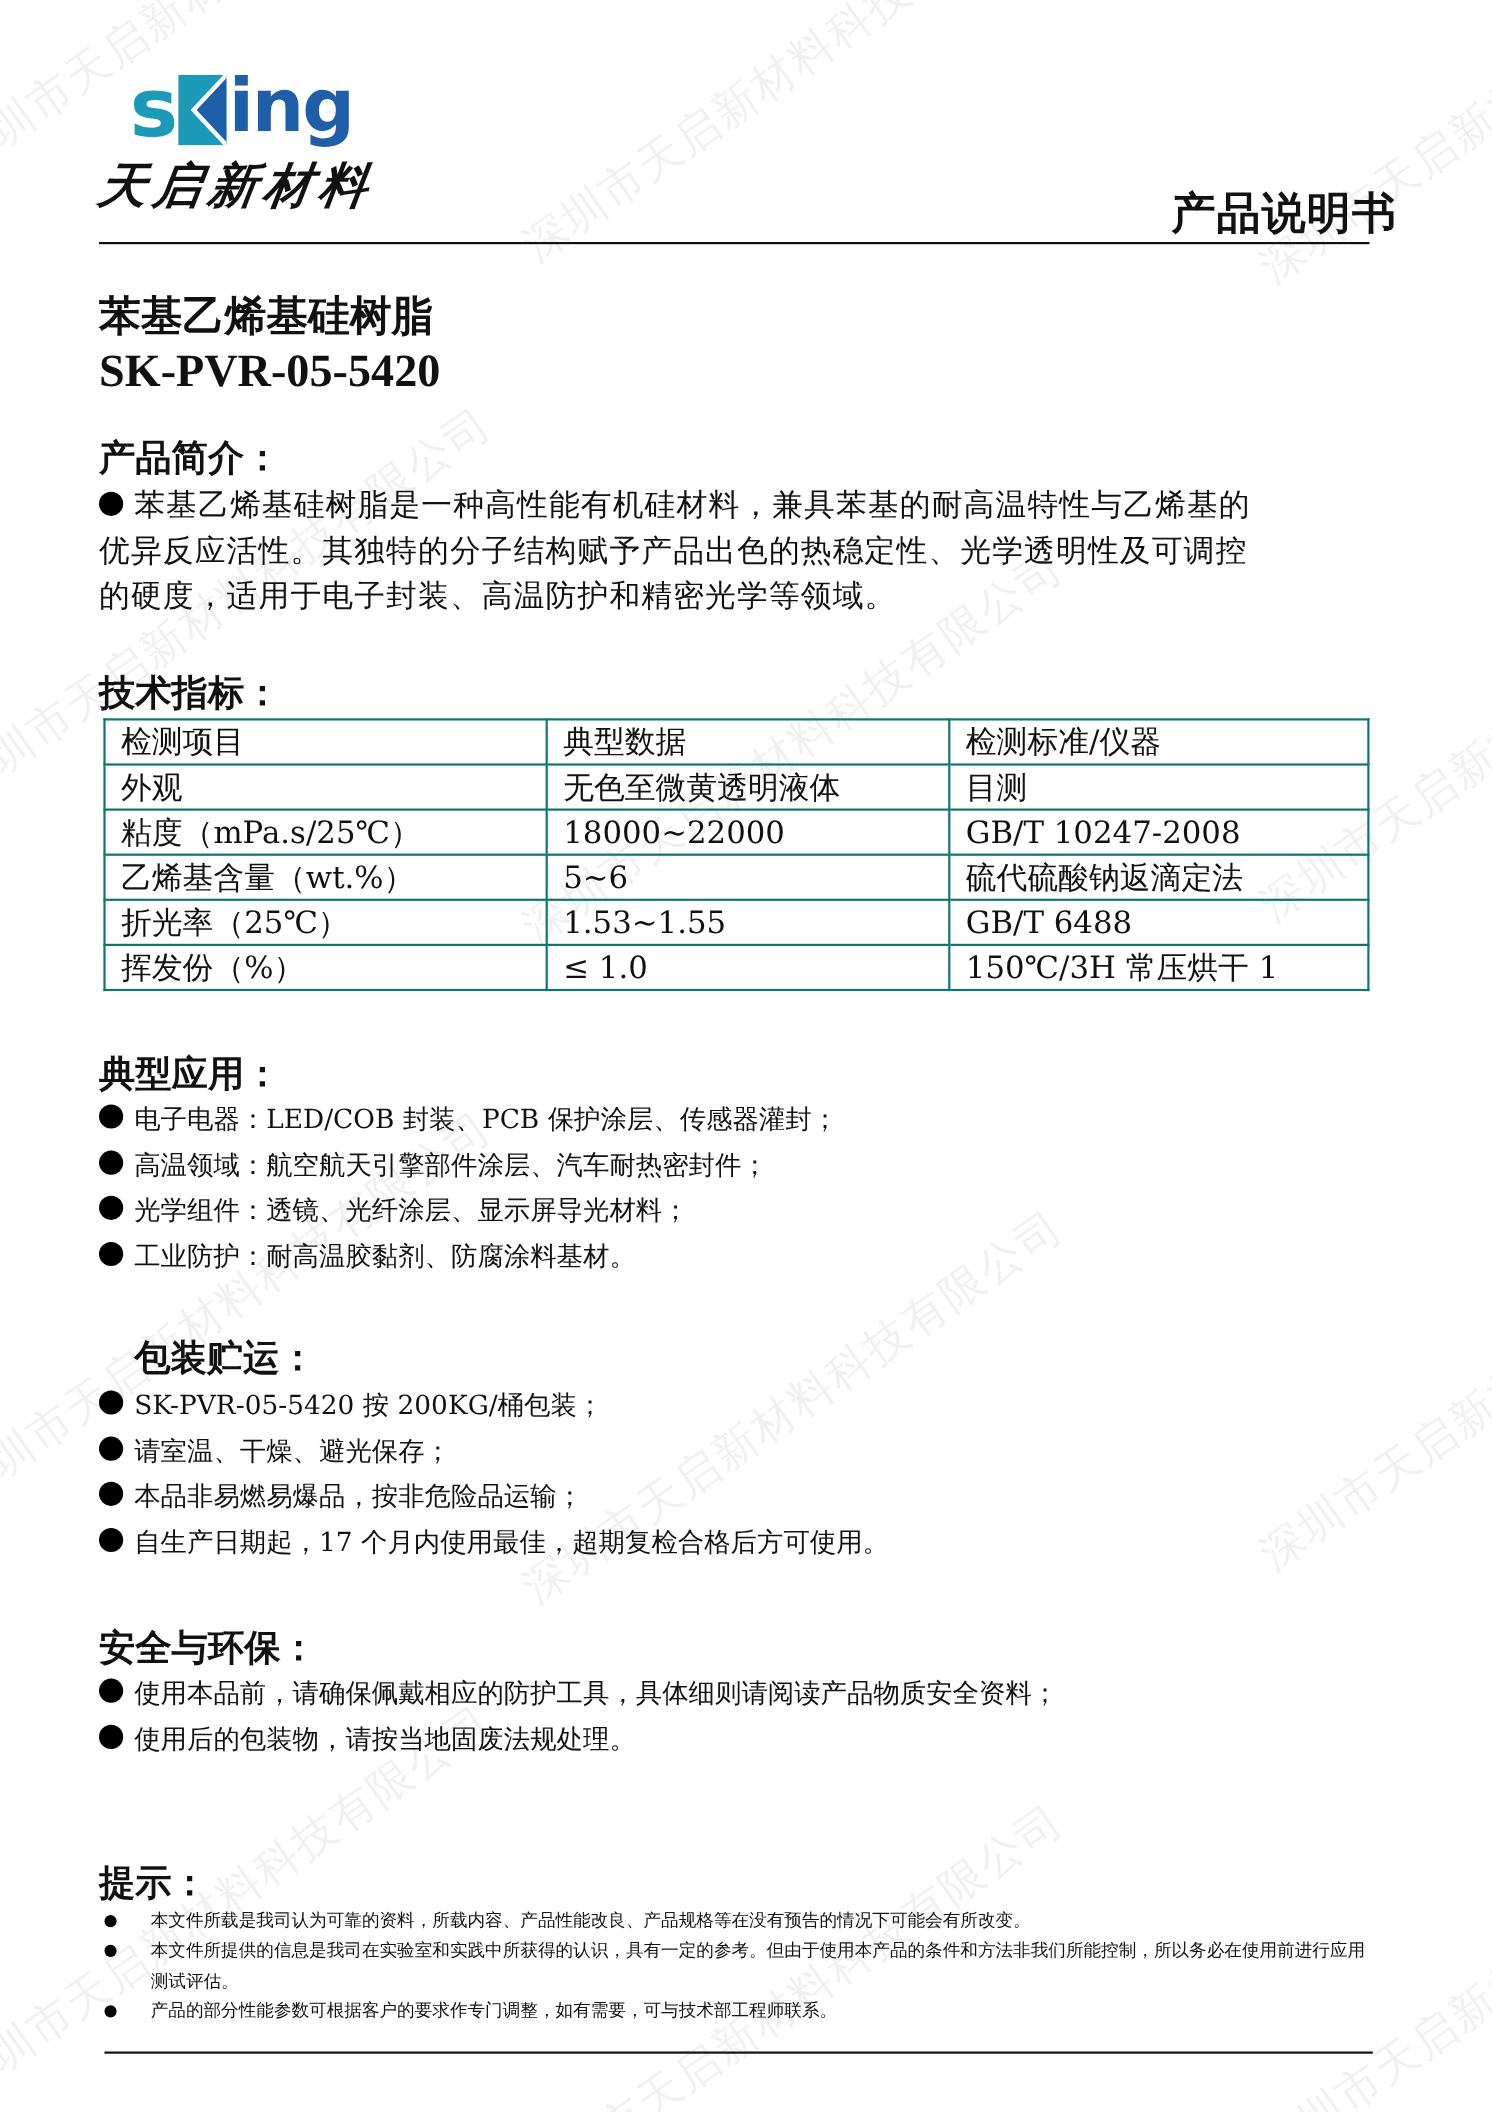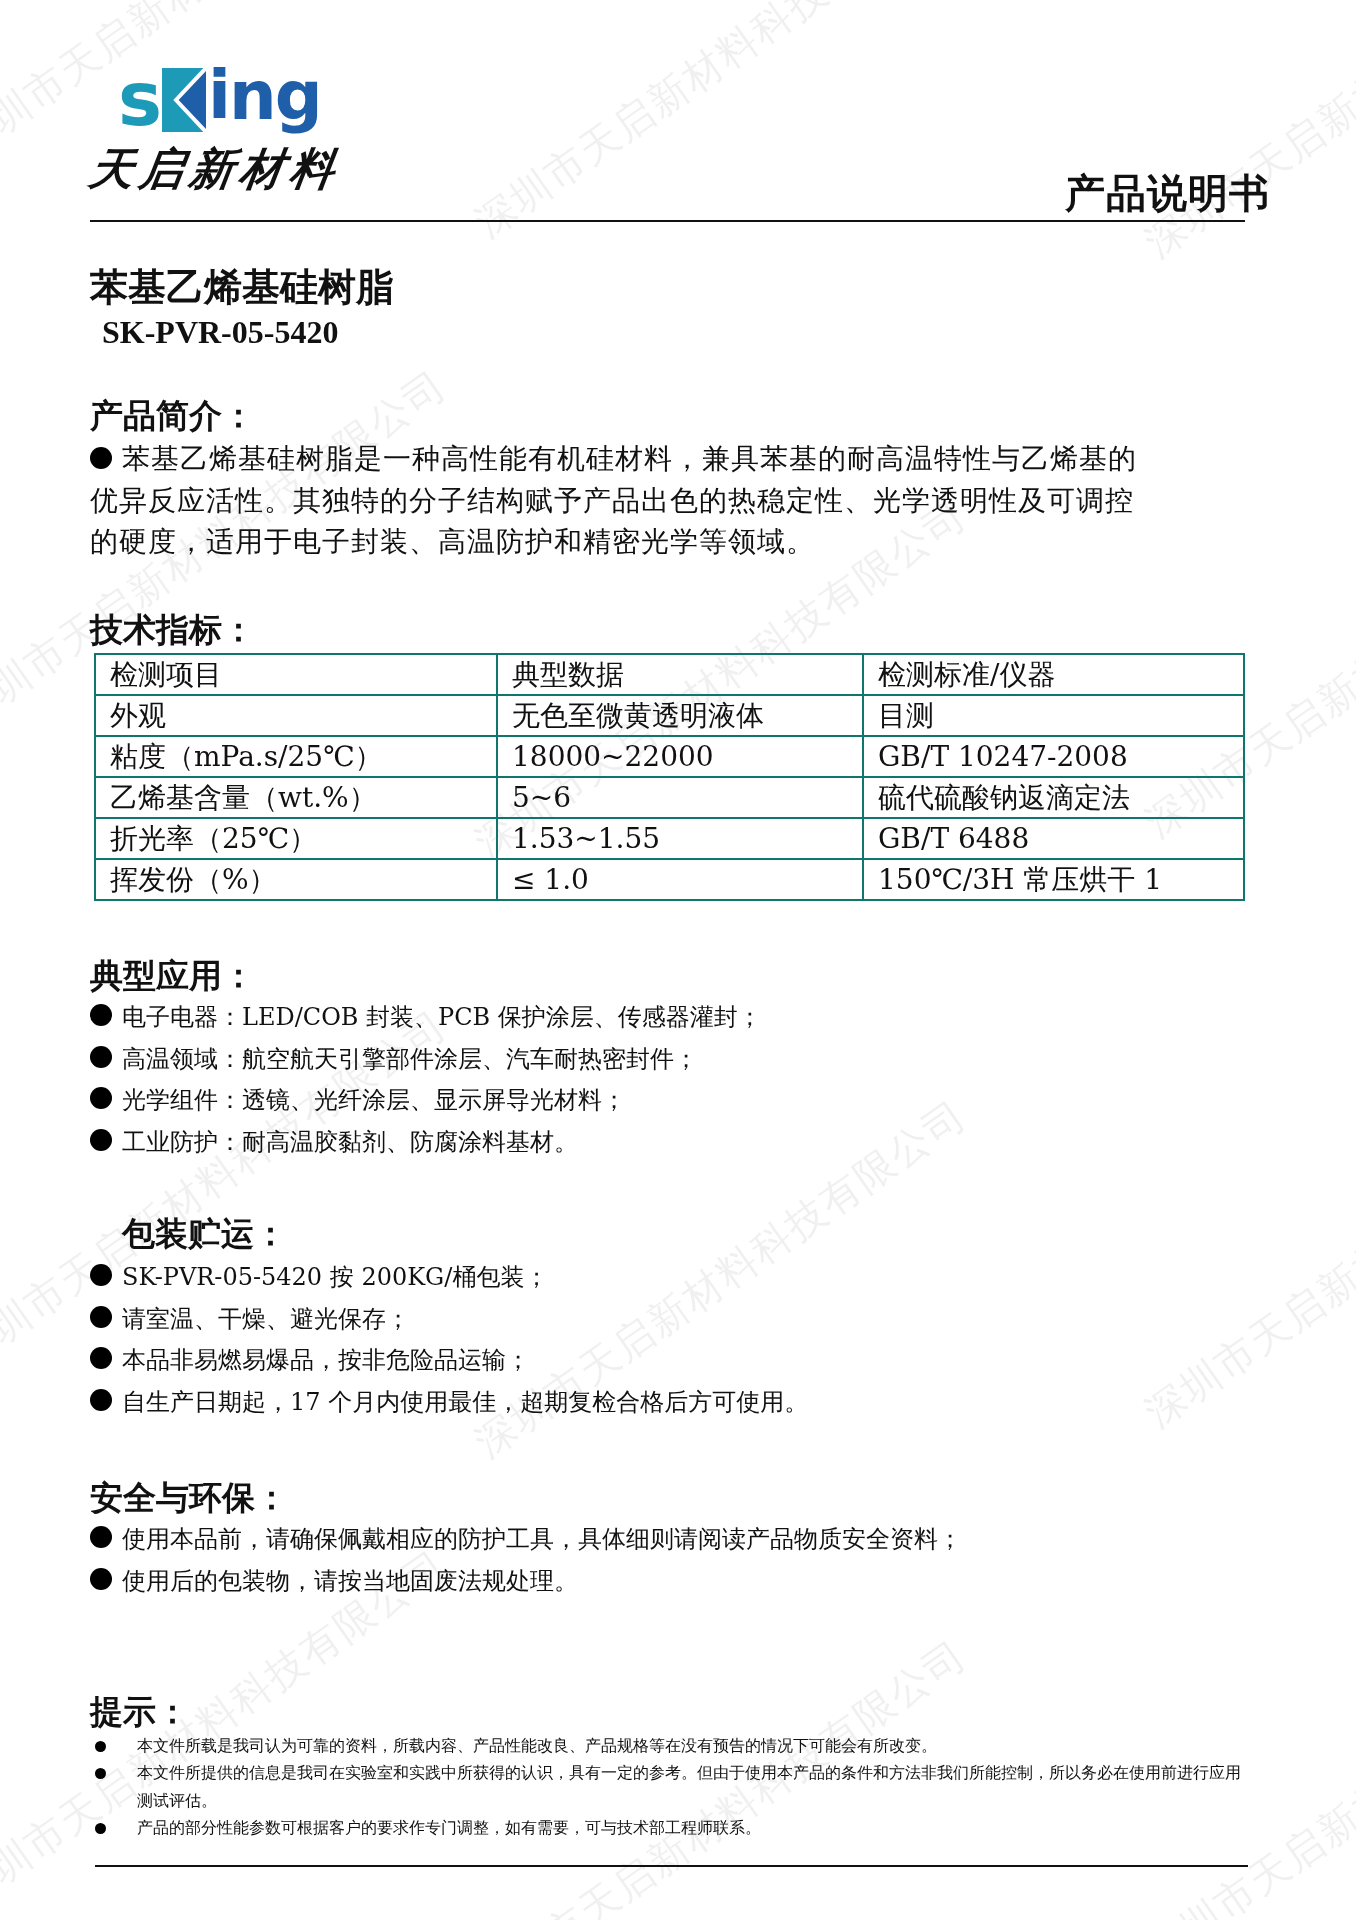--- a/index.html
+++ b/index.html
@@ -16,21 +16,21 @@
   .logo { left:118px; top:62px; width:175px; height:75px; }
   .logo-s { position:absolute; left:0; top:2px; font-family:"DejaVu Sans", sans-serif; font-size:74px; line-height:70px; color:#1c9ab8; font-weight:bold; }
   .logo-k { position:absolute; left:44px; top:6px; width:44px; height:64px; }
   .logo-ing { position:absolute; left:90px; top:-4px; font-family:"DejaVu Sans", sans-serif; font-size:67px; line-height:76px; color:#1f5ea8; font-weight:bold; letter-spacing:-2px; }
   .logo-cn { left:90px; top:140px; font-family:"DejaVu Serif", serif; font-style:italic; font-size:44px; font-weight:bold; letter-spacing:6px; color:#111; transform:skewX(-8deg); }
 
   .doc-type { left:1065px; top:166px; font-family:"DejaVu Sans", sans-serif; font-weight:bold; font-size:40px; letter-spacing:1px; }
   .rule { position:absolute; height:2px; background:#111; }
 
   .title-cn { left:90px; top:262px; font-family:"DejaVu Sans", sans-serif; font-weight:bold; font-size:38px; }
-  .title-code { left:102px; top:314px; font-family:"Liberation Serif", serif; font-weight:bold; font-size:32px; }
+  .title-code { left:90px; top:314px; font-family:"Liberation Serif", serif; font-weight:bold; font-size:42px; }
 
   .h2 { position:absolute; left:90px; font-family:"DejaVu Sans", sans-serif; font-weight:bold; font-size:33px; }
   .para { position:absolute; left:90px; width:1160px; font-size:28px; line-height:41.5px; letter-spacing:1px; }
   .bullets { position:absolute; left:90px; width:1170px; margin:0; padding:0; list-style:none; font-size:24px; line-height:41.7px; }
   .bullets li { white-space:nowrap; }
   .dot { display:inline-block; width:22px; height:22px; border-radius:50%; background:#000; margin-right:10px; vertical-align:-1px; }
 
   table.spec { position:absolute; left:94px; top:653px; width:1151px; border-collapse:collapse; font-size:28px; }
   table.spec td { border:2px solid #0f766e; height:39px; padding:0 0 0 14px; line-height:39px; white-space:nowrap; }
   table.spec td.c1 { width:386px; }

